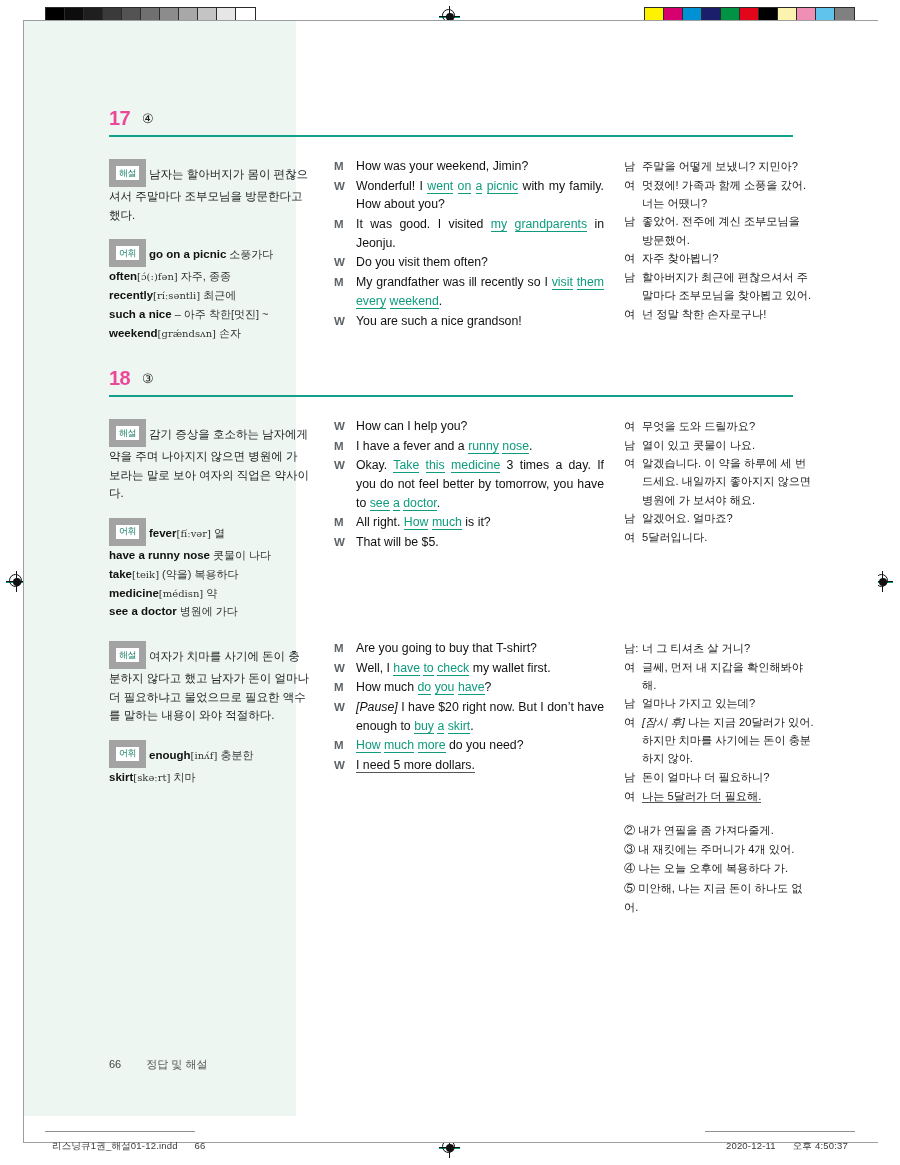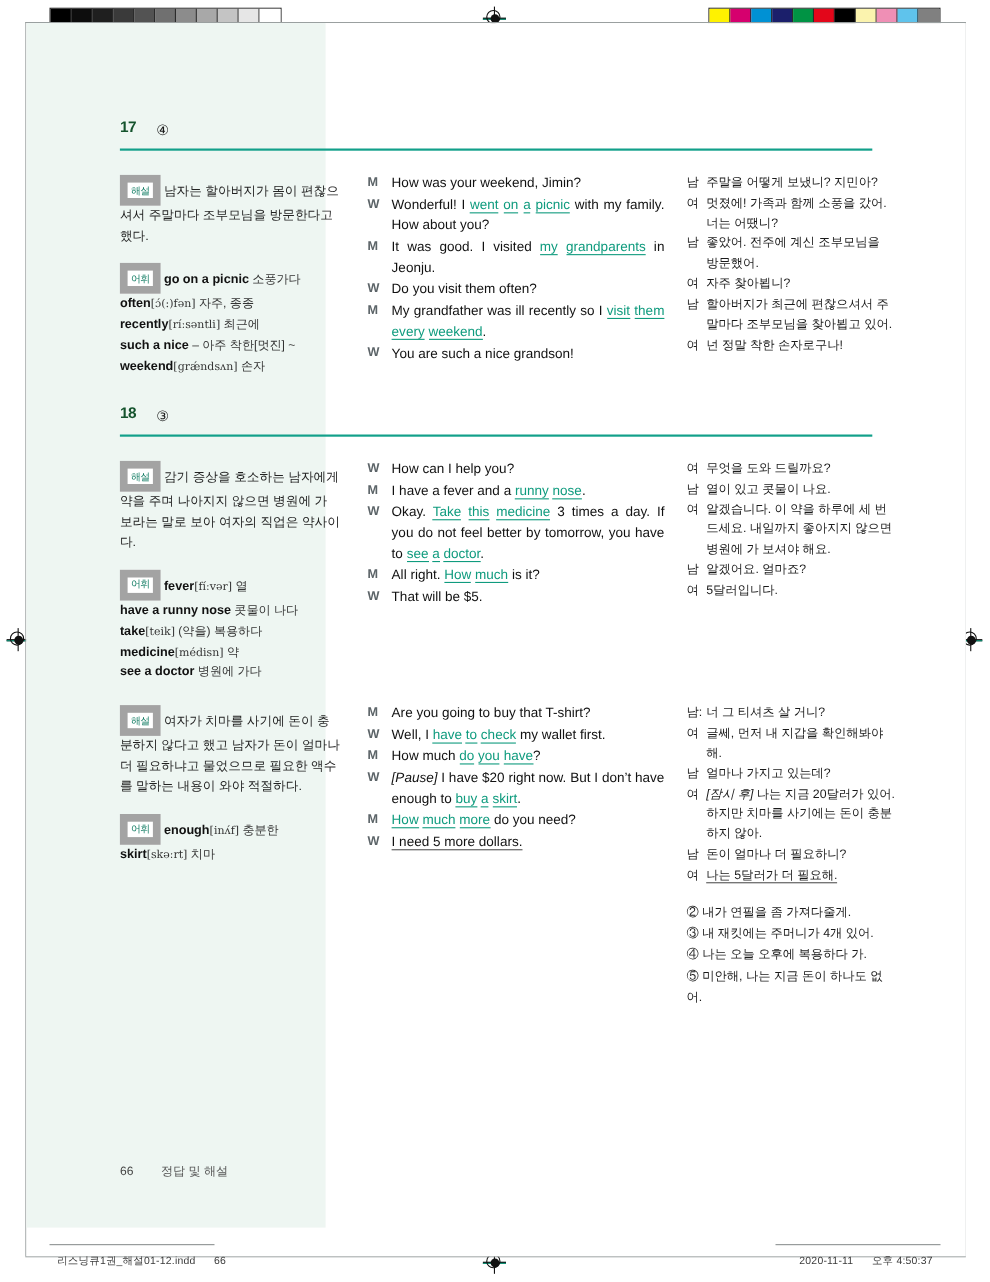--- a/index.html
+++ b/index.html
@@ -111,23 +111,23 @@
 
   .qhead {
     position: relative;
     height: 38px;
     padding-left: 85px;
   }
   .qnum {
     position: absolute;
     left: 85px;
     top: 0;
-    font-size: 14px;
+    font-size: 20px;
     font-weight: bold;
-    color: #14532d;
+    color: #ec4899;
     letter-spacing: -0.5px;
   }
   .qans {
     position: absolute;
     left: 118px;
     top: 4px;
     font-size: 13px;
     color: #1a1a1a;
   }
   .qrule {
@@ -545,15 +545,15 @@
 </div>
 
 <div class="slug-rule" id="slug-rule-l"></div>
 <div class="slug-rule" id="slug-rule-r"></div>
 
 <div id="slug-left">
   <span class="fname">리스닝큐1권_해설01-12.indd</span>
   <span>66</span>
 </div>
 <div id="slug-right">
-  <span class="sdate">2020-11-11</span>
+  <span class="sdate">2020-12-11</span>
   <span>오후 4:50:37</span>
 </div>
 
 </body></html>

